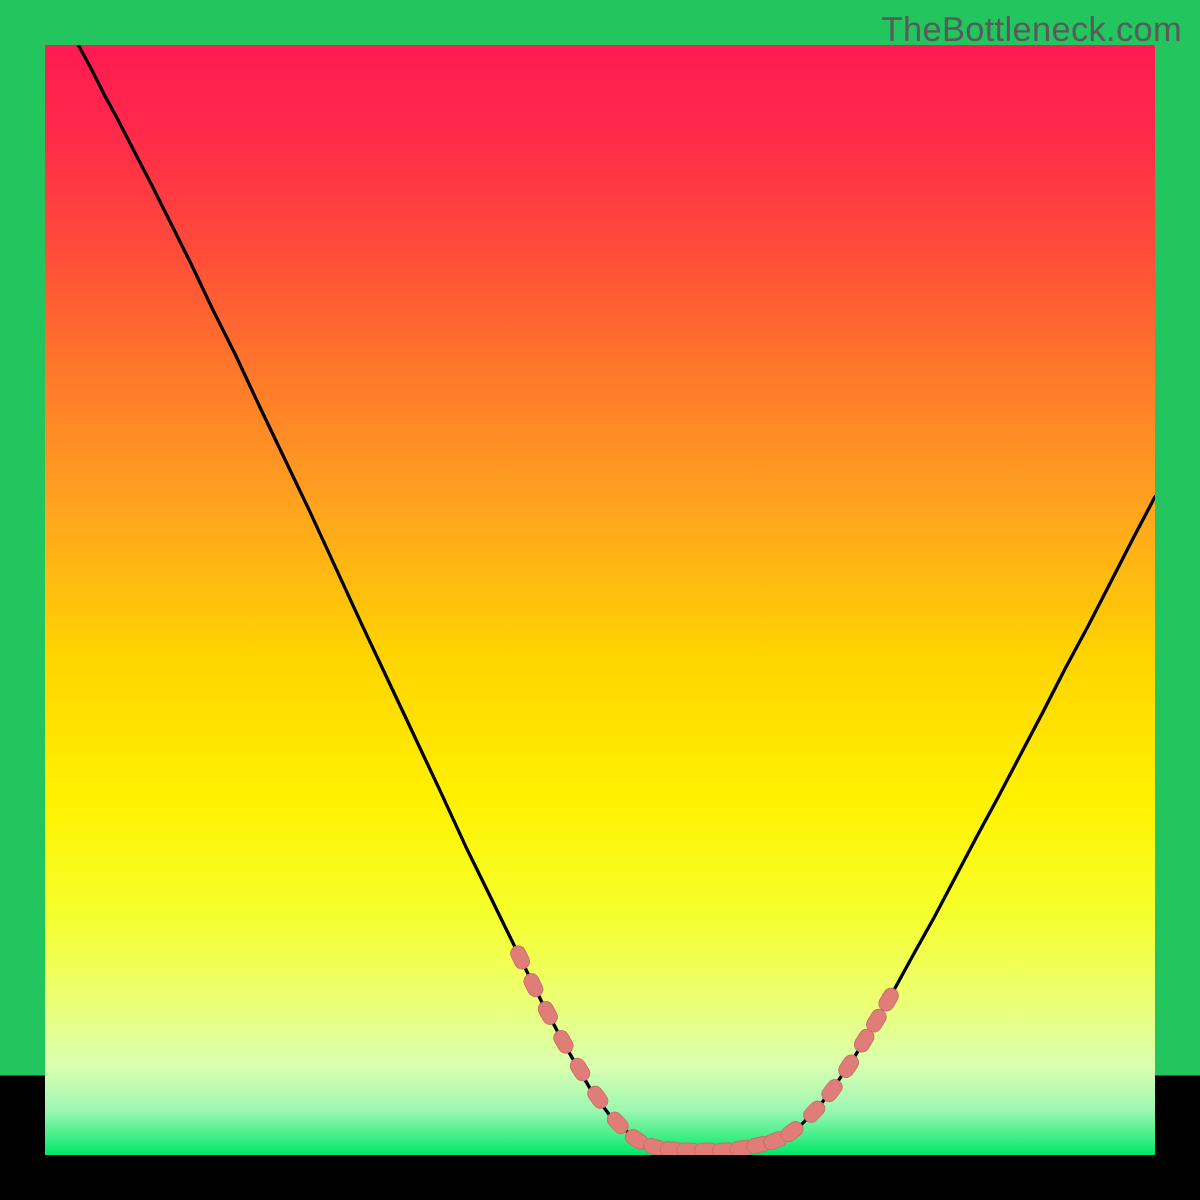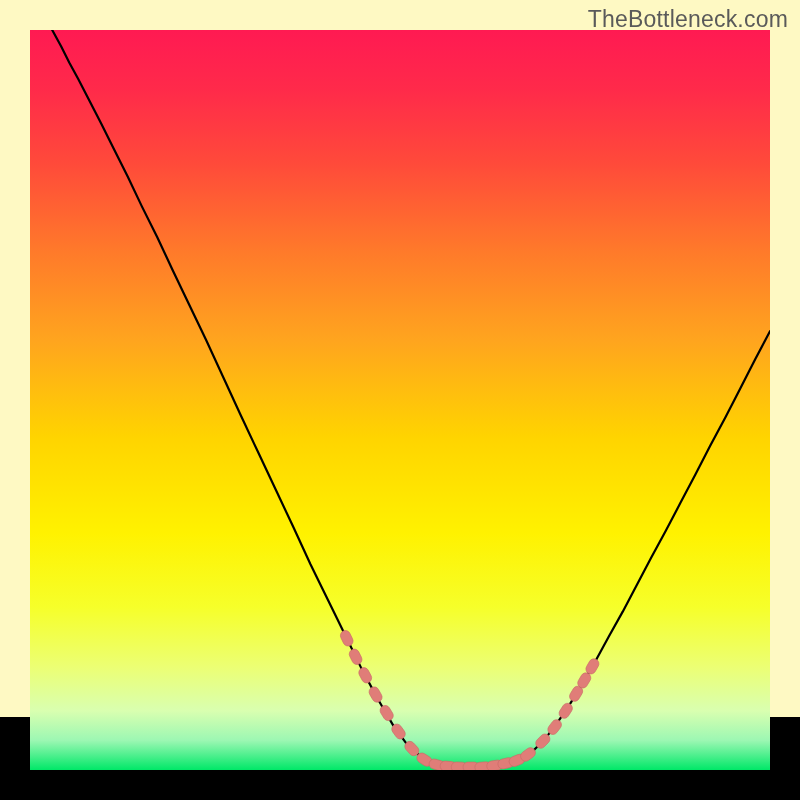--- a/index.html
+++ b/index.html
@@ -1,17 +1,17 @@
 <!DOCTYPE html>
 <html><head>
 <meta charset="utf-8">
 <style>
   * { margin: 0; padding: 0; box-sizing: border-box; }
   html, body { width: 800px; height: 800px; overflow: hidden; background: #000; }
-  .stage { position: relative; width: 800px; height: 717px; background: #fef9c3; }
+  .stage { position: relative; width: 800px; height: 717px; background: #22c55e; }
   .watermark {
     position: absolute;
     top: 6px;
     right: 12px;
     color: #5a5a5a;
     font-family: Arial, Helvetica, sans-serif;
     font-size: 23px;
     font-weight: 400;
     letter-spacing: 0.2px;
   }

